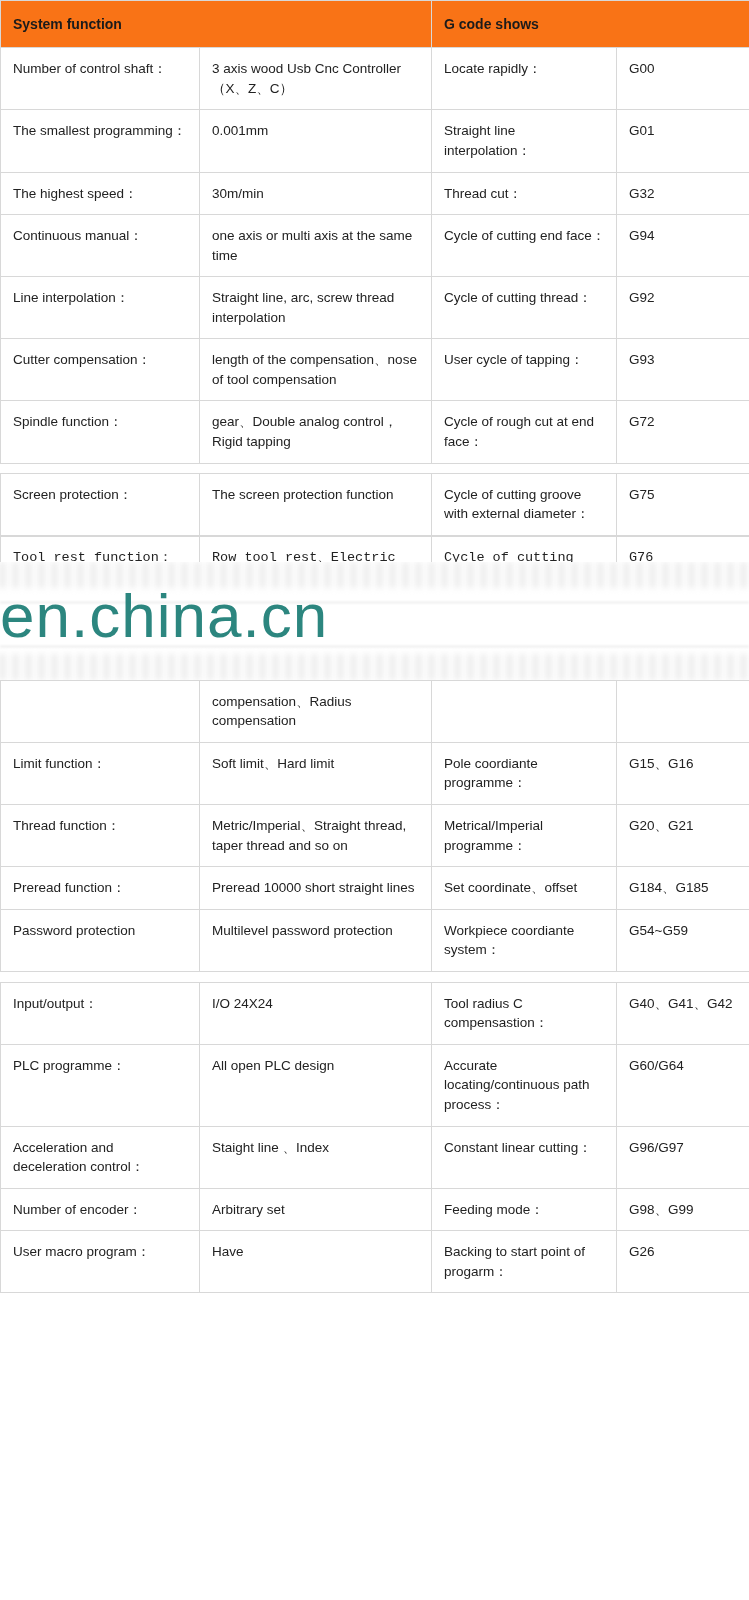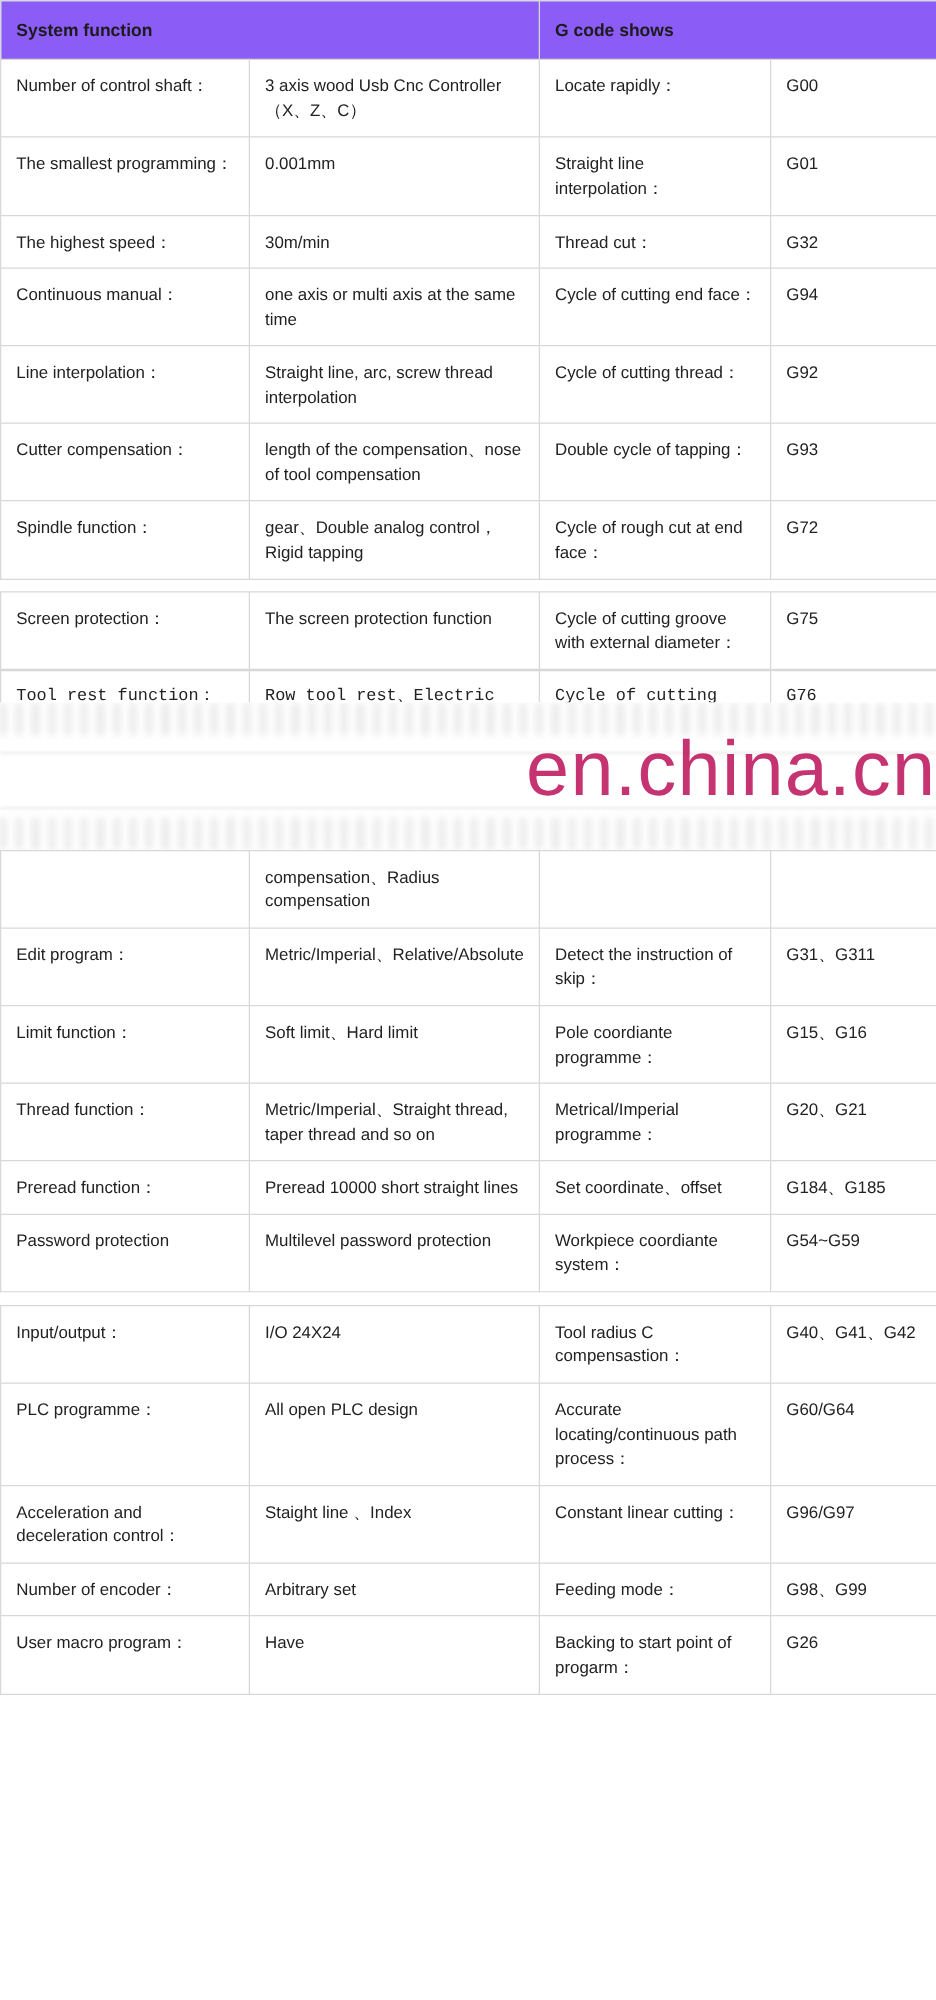--- a/index.html
+++ b/index.html
@@ -28,21 +28,21 @@
     vertical-align: top;
     padding: 11px 10px 11px 12px;
     font-size: 13.5px;
     line-height: 1.45;
     font-weight: normal;
     text-align: left;
     color: #222222;
     word-wrap: break-word;
   }
   table.spec th {
-    background: #8b5cf6;
+    background: #f97316;
     font-weight: bold;
     font-size: 14px;
     padding-top: 13px;
     padding-bottom: 13px;
     color: #1b1b1b;
   }
   col.c1 { width: 199px; }
   col.c2 { width: 232px; }
   col.c3 { width: 185px; }
   col.c4 { width: 133px; }
@@ -52,24 +52,24 @@
     position: relative;
     width: 749px;
     height: 118px;
     background: #ffffff;
     overflow: hidden;
   }
   .watermark-text {
     position: absolute;
     left: 0; right: 0;
     top: 18px;
-    text-align: right;
+    text-align: left;
     font-size: 62px;
     letter-spacing: 1px;
-    color: #be185d;
+    color: #0f766e;
     font-family: "Liberation Sans", sans-serif;
     font-weight: normal;
     opacity: 0.88;
   }
   .blur-top, .blur-bottom {
     position: absolute;
     left: 0; width: 749px; height: 26px;
     background: repeating-linear-gradient(90deg,
       rgba(210,210,210,0.55) 0px, rgba(210,210,210,0.55) 5px,
       rgba(255,255,255,0.0) 5px, rgba(255,255,255,0.0) 13px);
@@ -137,21 +137,21 @@
       </tr>
       <tr>
         <td>Line interpolation：</td>
         <td>Straight line, arc, screw thread interpolation</td>
         <td>Cycle of cutting thread：</td>
         <td>G92</td>
       </tr>
       <tr>
         <td>Cutter compensation：</td>
         <td>length of the compensation、nose of tool compensation</td>
-        <td>Double cycle of tapping：</td>
+        <td>User cycle of tapping：</td>
         <td>G93</td>
       </tr>
       <tr>
         <td>Spindle function：</td>
         <td>gear、Double analog control，Rigid tapping</td>
         <td>Cycle of rough cut at end face：</td>
         <td>G72</td>
       </tr>
     </tbody>
   </table>
@@ -210,26 +210,20 @@
         <col class="c4">
       </colgroup>
     <tbody>
       <tr>
         <td></td>
         <td>compensation、Radius compensation</td>
         <td></td>
         <td></td>
       </tr>
       <tr>
-        <td>Edit program：</td>
-        <td>Metric/Imperial、Relative/Absolute</td>
-        <td>Detect the instruction of skip：</td>
-        <td>G31、G311</td>
-      </tr>
-      <tr>
         <td>Limit function：</td>
         <td>Soft limit、Hard limit</td>
         <td>Pole coordiante programme：</td>
         <td>G15、G16</td>
       </tr>
       <tr>
         <td>Thread function：</td>
         <td>Metric/Imperial、Straight thread, taper thread and so on</td>
         <td>Metrical/Imperial programme：</td>
         <td>G20、G21</td>

